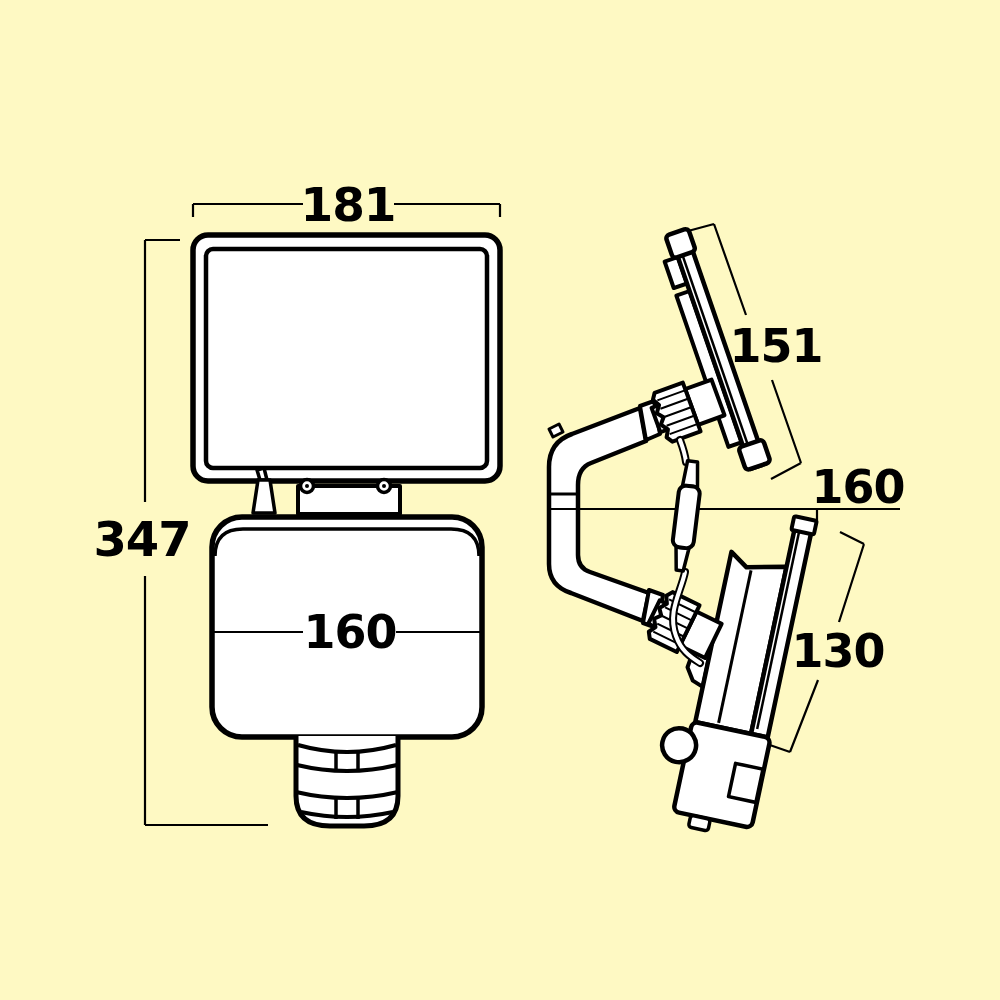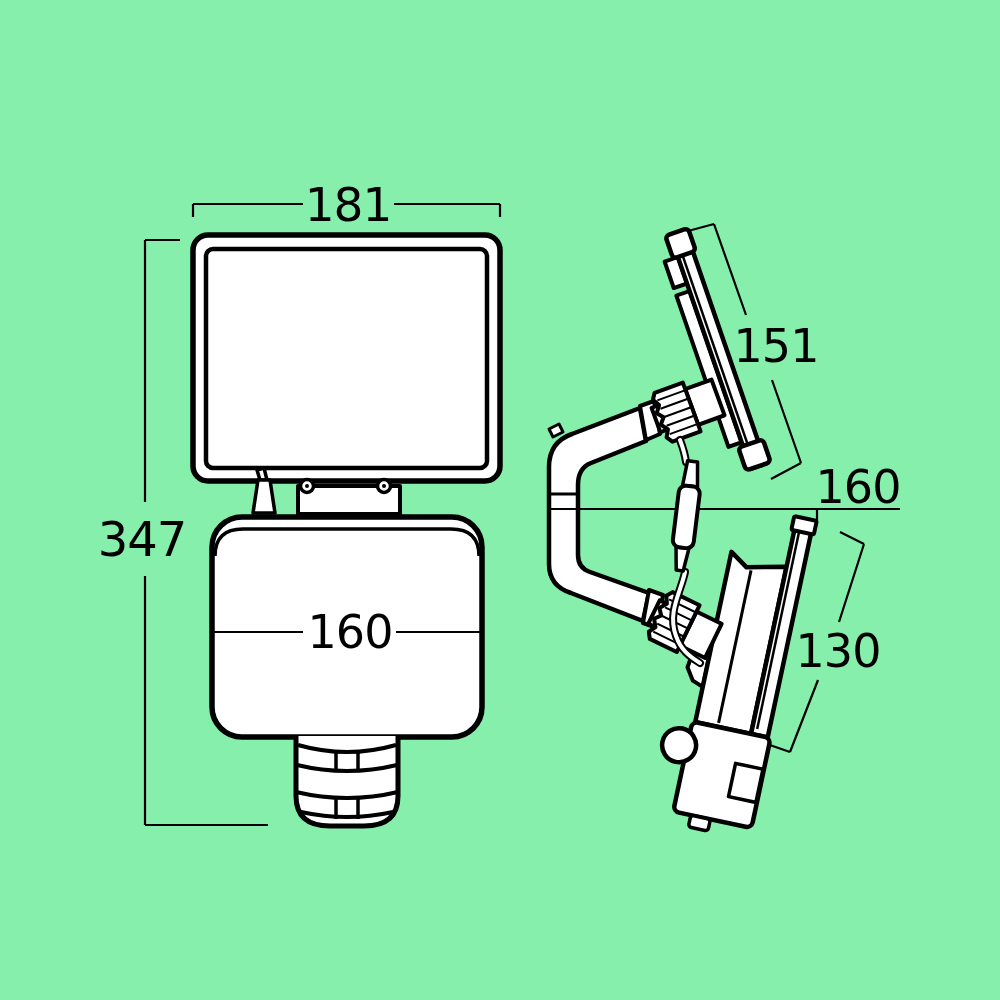--- a/index.html
+++ b/index.html
@@ -1,16 +1,16 @@
 <!DOCTYPE html>
 <html><head>
 <meta charset="utf-8">
 <style>
   html,body{margin:0;padding:0;background:#ffffff;}
-  .canvas{position:relative;width:1000px;height:1000px;background:#86efac;overflow:hidden;}
+  .canvas{position:relative;width:1000px;height:1000px;background:#fef9c3;overflow:hidden;font-weight:bold;}
   svg{position:absolute;left:0;top:0;}
   .dim-text{font-family:"DejaVu Sans","Liberation Sans",sans-serif;fill:#000;letter-spacing:-1px;}
 </style>
 </head>
 <body>
 
 <div class="canvas">
 <svg width="1000" height="1000" viewBox="0 0 1000 1000" fill="none" stroke="#000" stroke-linejoin="round" stroke-linecap="butt">
 
   <g>

